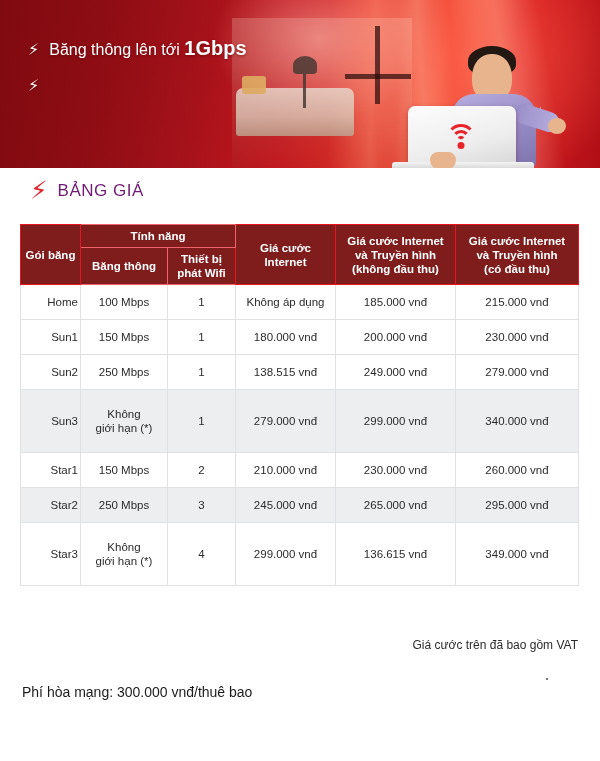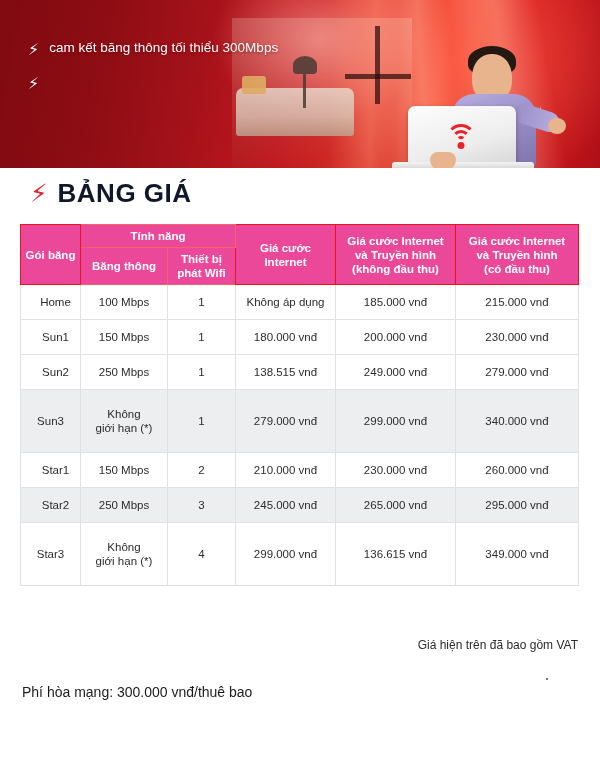--- a/index.html
+++ b/index.html
@@ -145,54 +145,54 @@
   .line-1 .big { font-size:20px; font-weight:bold; }
   .line-2 { font-size:13.5px; line-height:19px; white-space:nowrap; }
 
   
   .section-title {
     position:absolute; left:30px; top:178px;
     display:flex; align-items:center; gap:10px;
   }
   .title-bolt { color:#e1262d; font-size:25px; line-height:1; }
   .title-text {
-    color:#0f172a; font-size:26px; font-weight:bold; letter-spacing:.5px;
+    color:#701a75; font-size:17px; font-weight:normal; letter-spacing:.5px;
   }
 
   
   .price-table {
     position:absolute; left:20px; top:224px;
     width:558px;
     border-collapse:collapse;
     table-layout:fixed;
   }
   .price-table th, .price-table td {
     border:1px solid #dfe1e4;
     text-align:center;
     vertical-align:middle;
     color:#2b2b2b;
   }
   .price-table thead th {
-    background:#ec4899;
+    background:#7f1d1d;
     color:#ffffff;
     border:1px solid #f2626a;
     font-size:11.5px;
     font-weight:bold;
     line-height:14px;
     padding:4px 2px;
   }
   .price-table thead th.outer { border-color:#e8131c; }
   .price-table tbody td {
     font-size:11.5px;
     line-height:14px;
     padding:10px 2px;
     background:#ffffff;
   }
   .price-table tbody tr.alt td { background:#eceef0; }
-  .price-table tbody td.pkg { text-align:center; padding-left:12px; }
+  .price-table tbody td.pkg { text-align:right; padding-left:12px; }
   .price-table tbody tr.tall td { padding:17px 2px; }
 
   .vat-note {
     position:absolute; right:22px; top:638px;
     font-size:12px; color:#2b2b2b;
   }
   .footnotes {
     position:absolute; left:22px; top:682px;
     font-size:14px; color:#1c1c1c; line-height:21px;
   }
@@ -235,21 +235,21 @@
         </div>
       </div>
       <div class="laptop-base"></div>
       <div class="hand-hold"></div>
     </div>
 
     <div class="banner-copy">
       <div class="copy-block">
         <span class="bolt">⚡</span>
         <div class="copy-lines">
-          <div class="line-2">cam kết băng thông tối thiểu 300Mbps</div>
+          <div class="line-1"><span>Băng thông lên tới </span><span class="big">1Gbps</span></div>
         </div>
       </div>
       <div class="copy-block">
         <span class="bolt">⚡</span>
       </div>
     </div>
   </div>
 
   <div class="section-title">
     <span class="title-bolt">⚡</span>
@@ -345,20 +345,20 @@
           <td class="pkg">Star3</td>
           <td>Không<br>giới hạn (*)</td>
           <td>4</td>
           <td>299.000 vnđ</td>
           <td>136.615 vnđ</td>
           <td>349.000 vnđ</td>
         </tr>
       </tbody>
   </table>
 
-  <div class="vat-note">Giá hiện trên đã bao gồm VAT</div>
+  <div class="vat-note">Giá cước trên đã bao gồm VAT</div>
   <div class="dot-mark"></div>
 
   <div class="footnotes">
     <div>Phí hòa mạng: 300.000 vnđ/thuê bao</div>
   </div>
 
 </div>
 
 </body></html>

